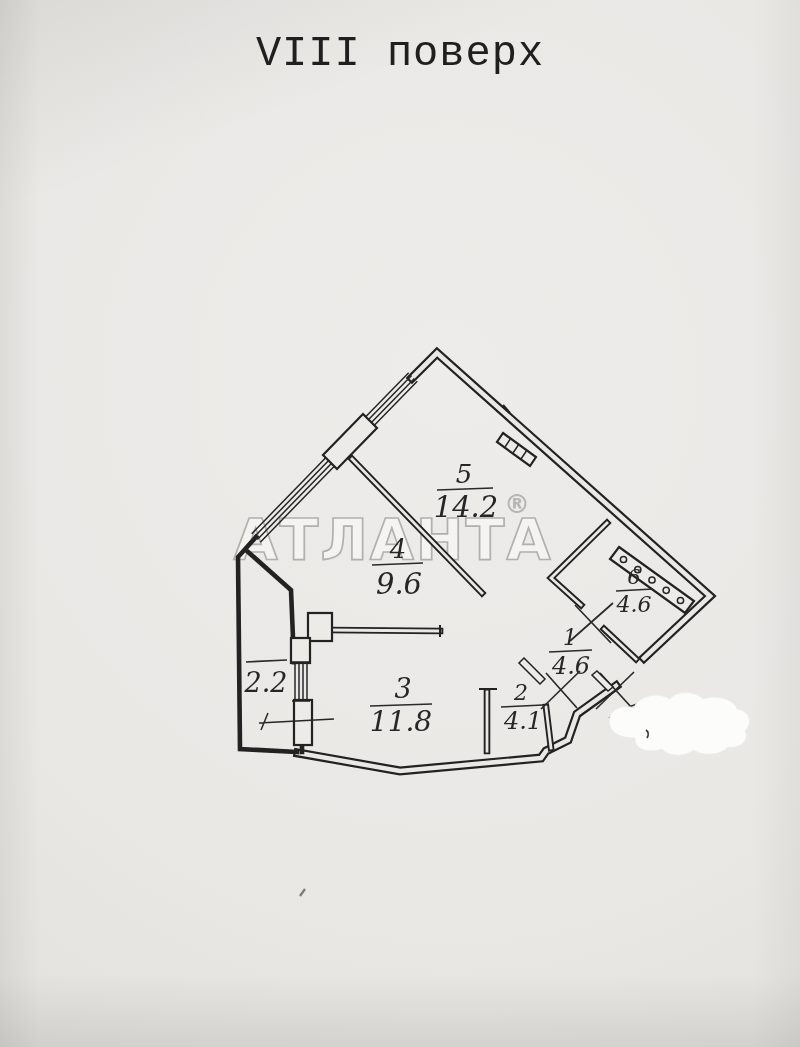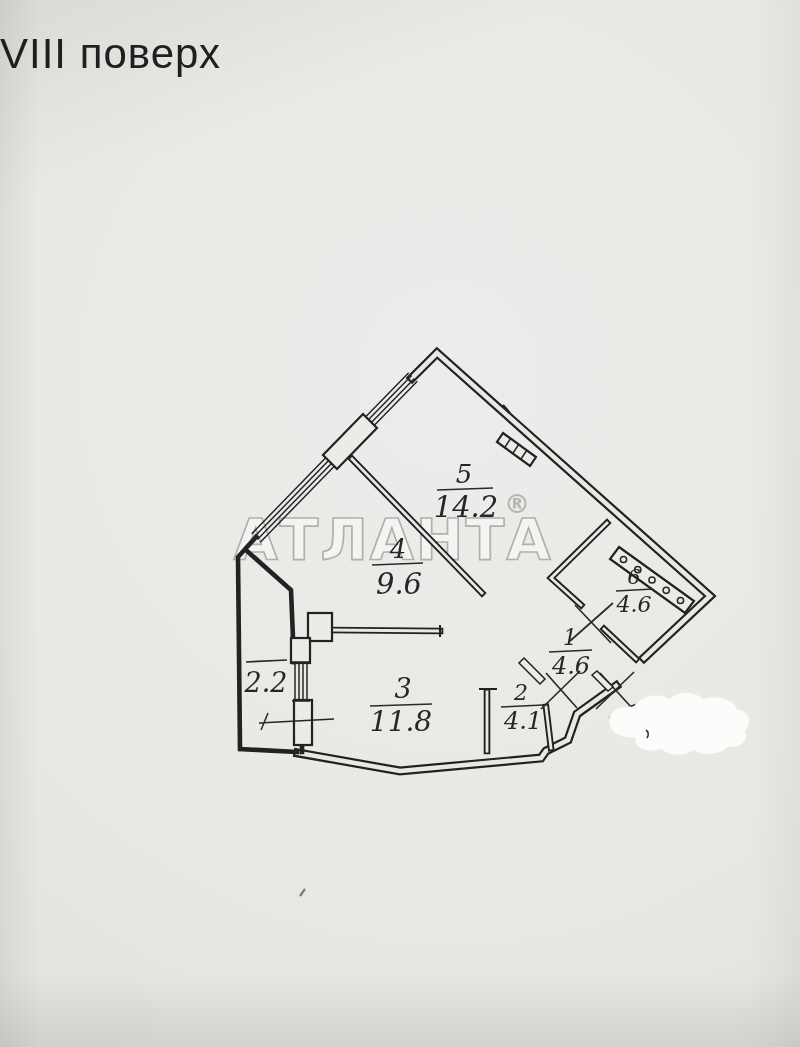--- a/index.html
+++ b/index.html
@@ -8,22 +8,22 @@
     position:relative;width:800px;height:1047px;overflow:hidden;
     font-family:"DejaVu Serif", serif;
     background:
       linear-gradient(160deg, rgba(55,50,45,.08) 0%, rgba(55,50,45,0) 16%),
       linear-gradient(0deg,   rgba(55,50,45,.10) 0%, rgba(55,50,45,0) 7%),
       linear-gradient(90deg,  rgba(55,50,45,.07) 0%, rgba(55,50,45,0) 5%),
       linear-gradient(270deg, rgba(55,50,45,.05) 0%, rgba(55,50,45,0) 6%),
       radial-gradient(135% 105% at 56% 36%, #edecea 0%, #e9e8e5 48%, #e1e0dd 78%, #d6d5d1 100%);
   }
   .title{
-    position:absolute;top:30px;left:0;width:100%;
-    font-family:Liberation Sans, sans-serif;font-size:42px;color:#1f1f1f;
+    position:absolute;top:30px;left:0;width:100%;text-align:center;
+    font-family:Liberation Mono, monospace;font-size:42px;color:#1f1f1f;
     letter-spacing:1px;
   }
   svg{position:absolute;left:0;top:0;}
   .wOuterExt{fill:none;stroke:#212121;stroke-width:9;stroke-linecap:square;}
   .wInnerExt{fill:none;stroke:var(--paper);stroke-width:4.6;stroke-linecap:square;}
   .wOuterInt{fill:none;stroke:#212121;stroke-width:6.6;stroke-linecap:square;}
   .wInnerInt{fill:none;stroke:var(--paper);stroke-width:2.8;stroke-linecap:square;}
   .solid{fill:none;stroke:#212121;stroke-width:4.6;stroke-linecap:square;}
   .cap{fill:none;stroke:#212121;stroke-width:2;}
   .thin{fill:none;stroke:#262626;stroke-width:1.5;}

